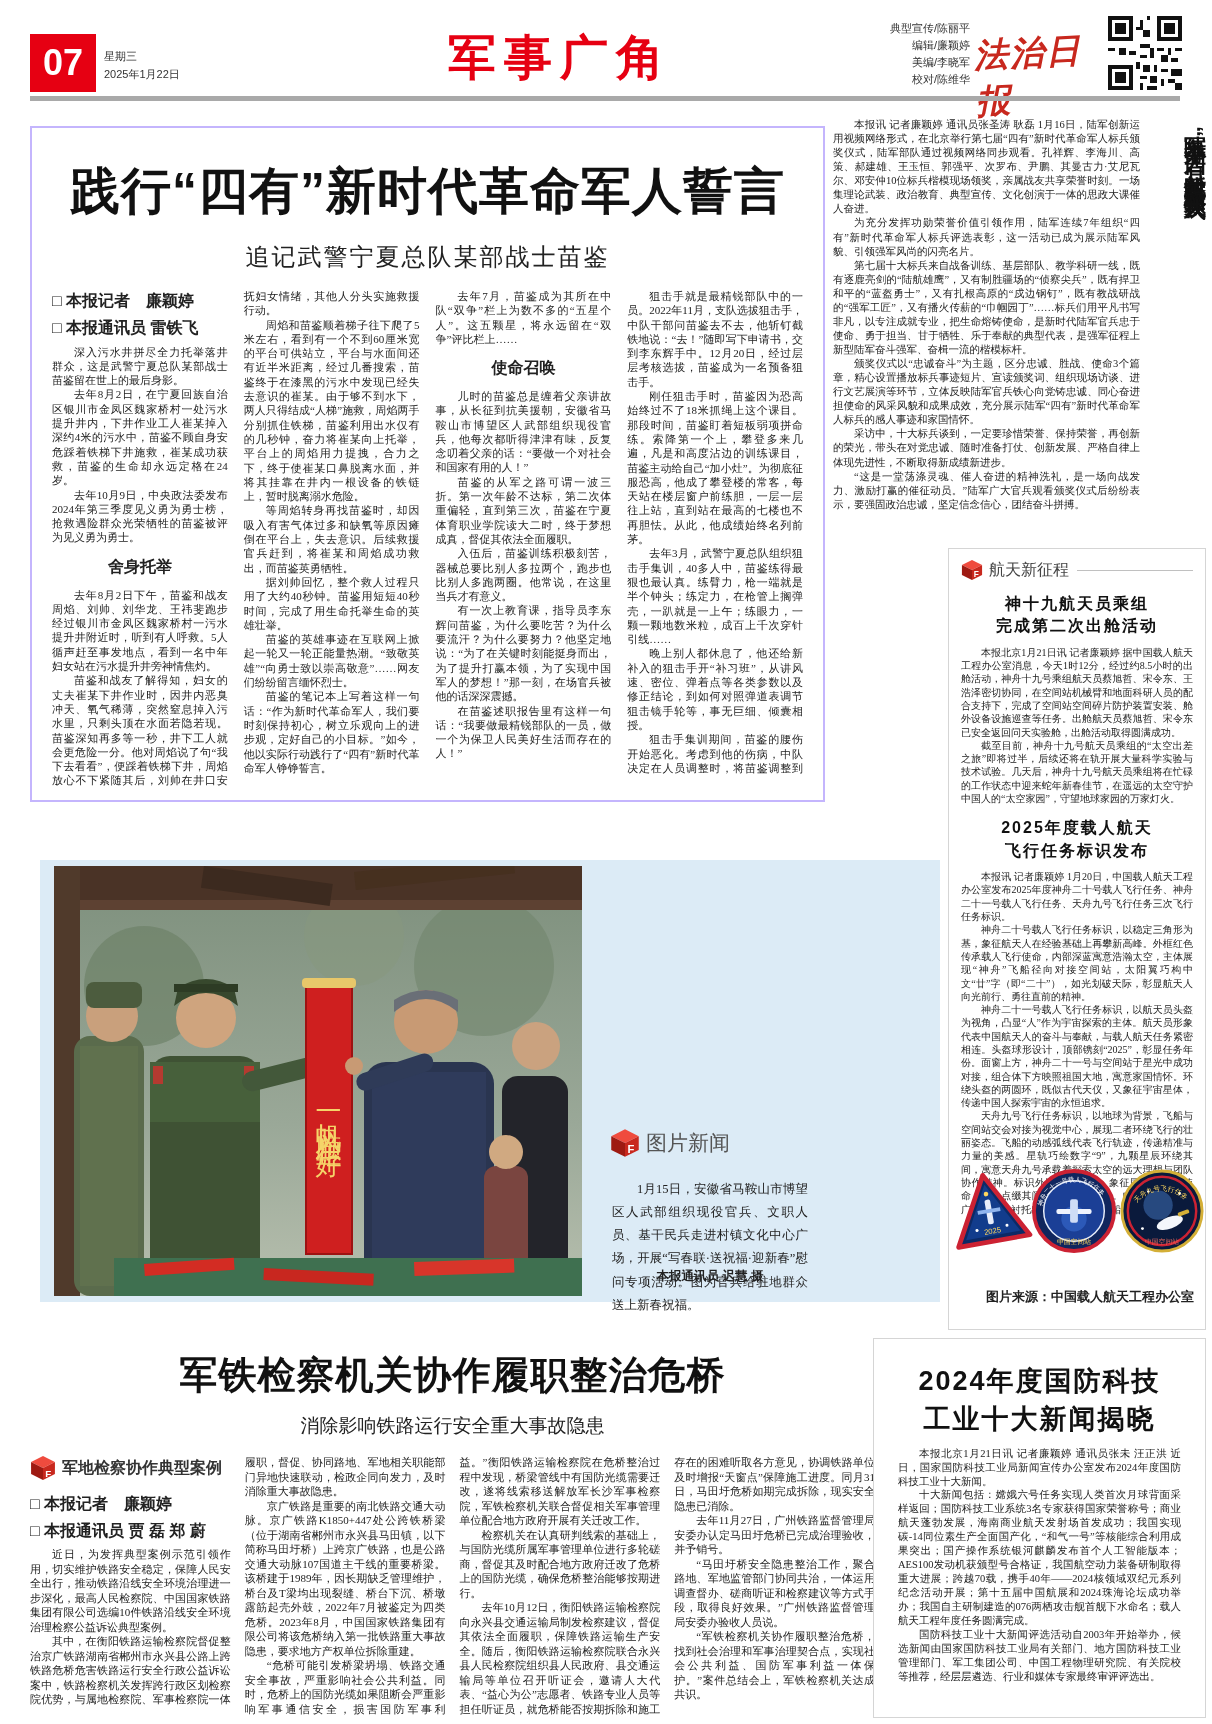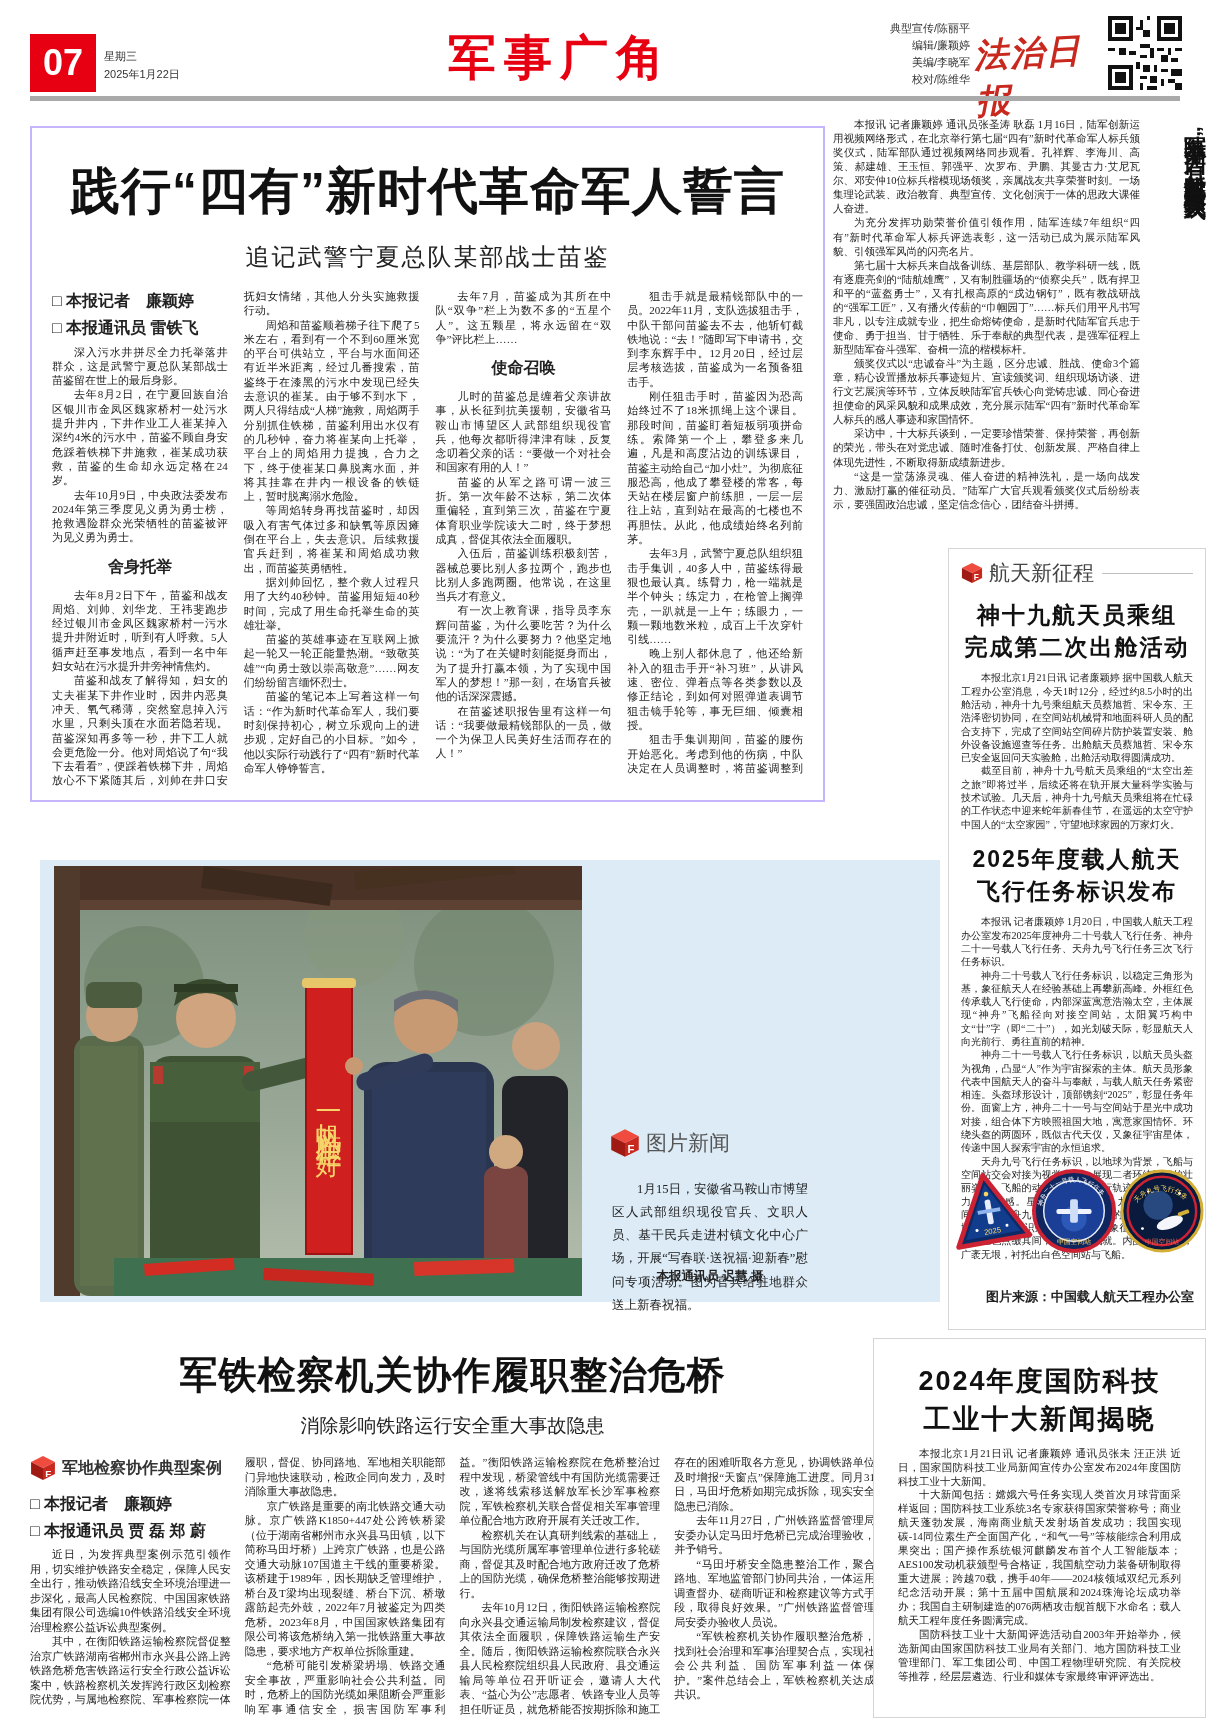--- a/index.html
+++ b/index.html
@@ -35,24 +35,24 @@
   
   #army{left:833px;top:118px;width:375px;height:428px;display:flex;overflow:hidden;}
   #army-body{flex:1;font-size:10.5px;line-height:1.34;text-align:justify;overflow:hidden;}
   #army-vtitle{width:58px;margin-left:10px;writing-mode:vertical-rl;
                font-family:"Liberation Sans","DejaVu Sans",sans-serif;font-weight:600;
                font-size:22px;letter-spacing:2px;color:#111;line-height:1.2;}
   
   .sidebox{border:1px solid #d5d5d5;box-sizing:border-box;background:#fff;}
   #aero{left:948px;top:548px;width:258px;height:782px;padding:10px 12px;overflow:hidden;}
   .badge-row{display:flex;align-items:center;}
-  .badge-text{font-family:"Liberation Sans",sans-serif;font-size:21px;color:#444;margin-left:6px;white-space:nowrap;}
+  .badge-text{font-family:"Liberation Sans",sans-serif;font-size:16px;color:#444;margin-left:6px;white-space:nowrap;}
   .badge-line{flex:1;height:1px;background:#c0c0c0;margin-left:8px;}
   .boxtitle{text-align:center;font-family:"Liberation Sans","DejaVu Sans",sans-serif;font-weight:600;
-            font-size:23px;letter-spacing:2px;line-height:1.4;color:#111;margin:12px 0 8px;}
+            font-size:16px;letter-spacing:2px;line-height:1.4;color:#111;margin:12px 0 8px;}
   .boxflow{font-size:10px;line-height:1.33;text-align:justify;}
   #patches{left:948px;top:1168px;width:258px;display:flex;justify-content:space-around;align-items:center;}
   #patch-caption{left:948px;top:1288px;width:246px;text-align:right;font-family:"Liberation Sans",sans-serif;
                  font-weight:bold;font-size:13px;color:#222;}
   
   #photo-zone{left:40px;top:860px;width:900px;height:442px;background:#dcebf6;}
   #photo{left:54px;top:866px;}
   #pic-badge{left:610px;top:1128px;}
   #pic-caption{left:612px;top:1178px;width:196px;font-size:12.5px;line-height:1.85;text-align:justify;
                color:#222;text-indent:2em;}

